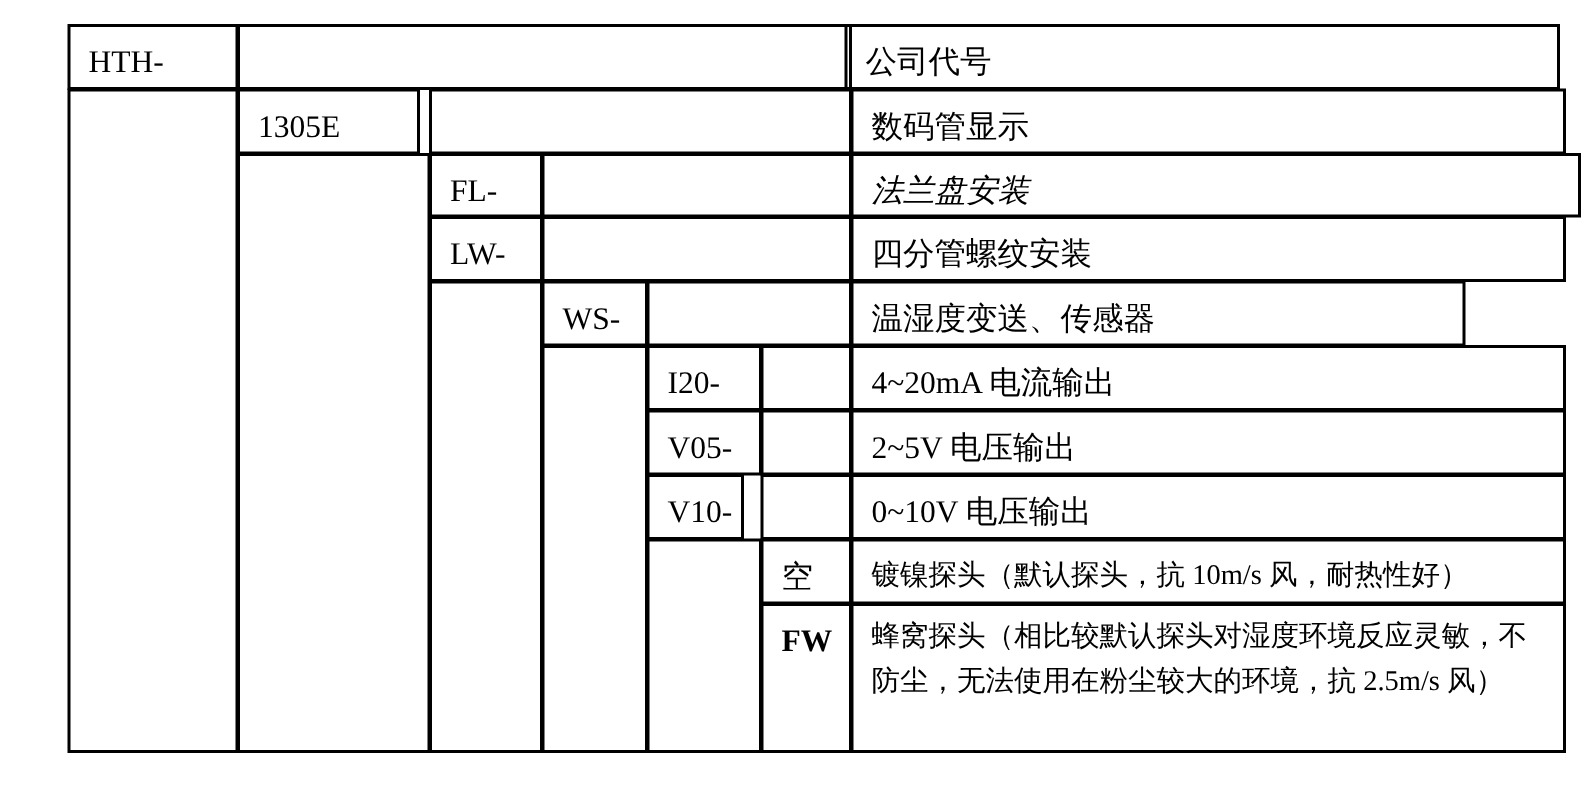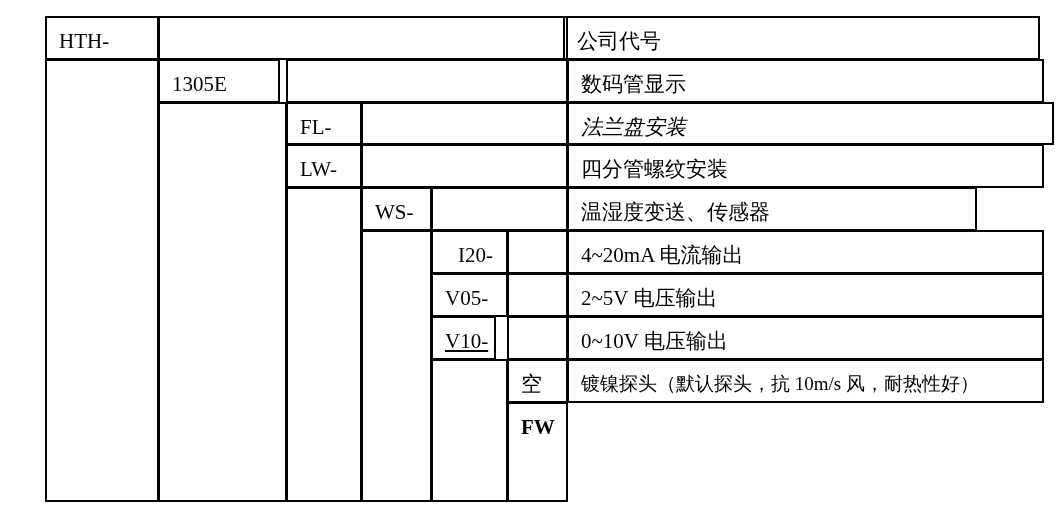--- a/index.html
+++ b/index.html
@@ -37,31 +37,32 @@
   <div class="cell" style="left:548px;top:145px;width:477px;height:44px;">四分管螺纹安装</div>
 
   <div class="cell" style="left:267px;top:188px;width:76px;height:315px;padding:0;"></div>
 
   <div class="cell" style="left:342px;top:188px;width:71px;height:44px;">WS-</div>
   <div class="cell" style="left:412px;top:188px;width:137px;height:44px;padding:0;"></div>
   <div class="cell" style="left:548px;top:188px;width:410px;height:44px;">温湿度变送、传感器</div>
 
   <div class="cell" style="left:342px;top:231px;width:71px;height:272px;padding:0;"></div>
 
-  <div class="cell" style="left:412px;top:231px;width:77px;height:44px;text-align:center;">I20-</div>
+  <div class="cell" style="left:412px;top:231px;width:77px;height:44px;">I20-</div>
   <div class="cell" style="left:488px;top:231px;width:61px;height:44px;padding:0;"></div>
   <div class="cell" style="left:548px;top:231px;width:477px;height:44px;">4~20mA 电流输出</div>
 
   <div class="cell" style="left:412px;top:274px;width:77px;height:44px;">V05-</div>
   <div class="cell" style="left:488px;top:274px;width:61px;height:44px;padding:0;"></div>
   <div class="cell" style="left:548px;top:274px;width:477px;height:44px;">2~5V 电压输出</div>
 
-  <div class="cell" style="left:412px;top:317px;width:65px;height:44px;text-decoration:underline;">V10-</div>
+  <div class="cell" style="left:412px;top:317px;width:65px;height:44px;">V10-</div>
   <div class="cell" style="left:488px;top:317px;width:61px;height:44px;padding:0;"></div>
   <div class="cell" style="left:548px;top:317px;width:477px;height:44px;">0~10V 电压输出</div>
 
   <div class="cell" style="left:412px;top:360px;width:77px;height:143px;padding:0;"></div>
 
   <div class="cell" style="left:488px;top:360px;width:61px;height:44px;">空</div>
   <div class="cell" style="left:548px;top:360px;width:477px;height:44px;font-size:19px;">镀镍探头（默认探头，抗 10m/s 风，耐热性好）</div>
 
   <div class="cell" style="left:488px;top:403px;width:61px;height:100px;font-weight:bold;">FW</div>
+  <div class="cell wrap" style="left:548px;top:403px;width:477px;height:100px;font-size:19px;">蜂窝探头（相比较默认探头对湿度环境反应灵敏，不防尘，无法使用在粉尘较大的环境，抗 2.5m/s 风）</div>
 </div>
 
 </body></html>

